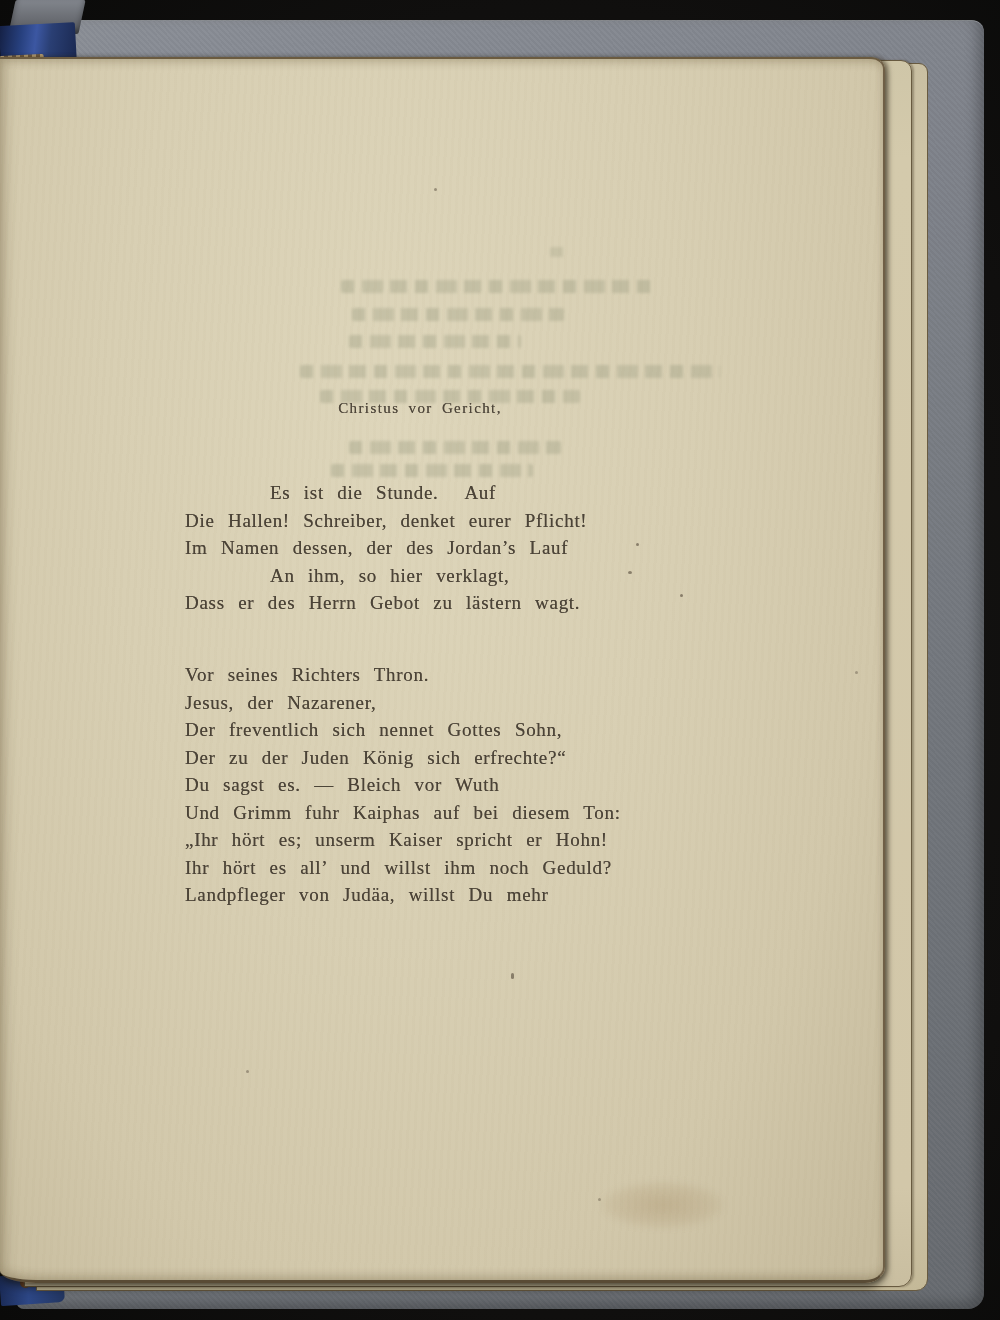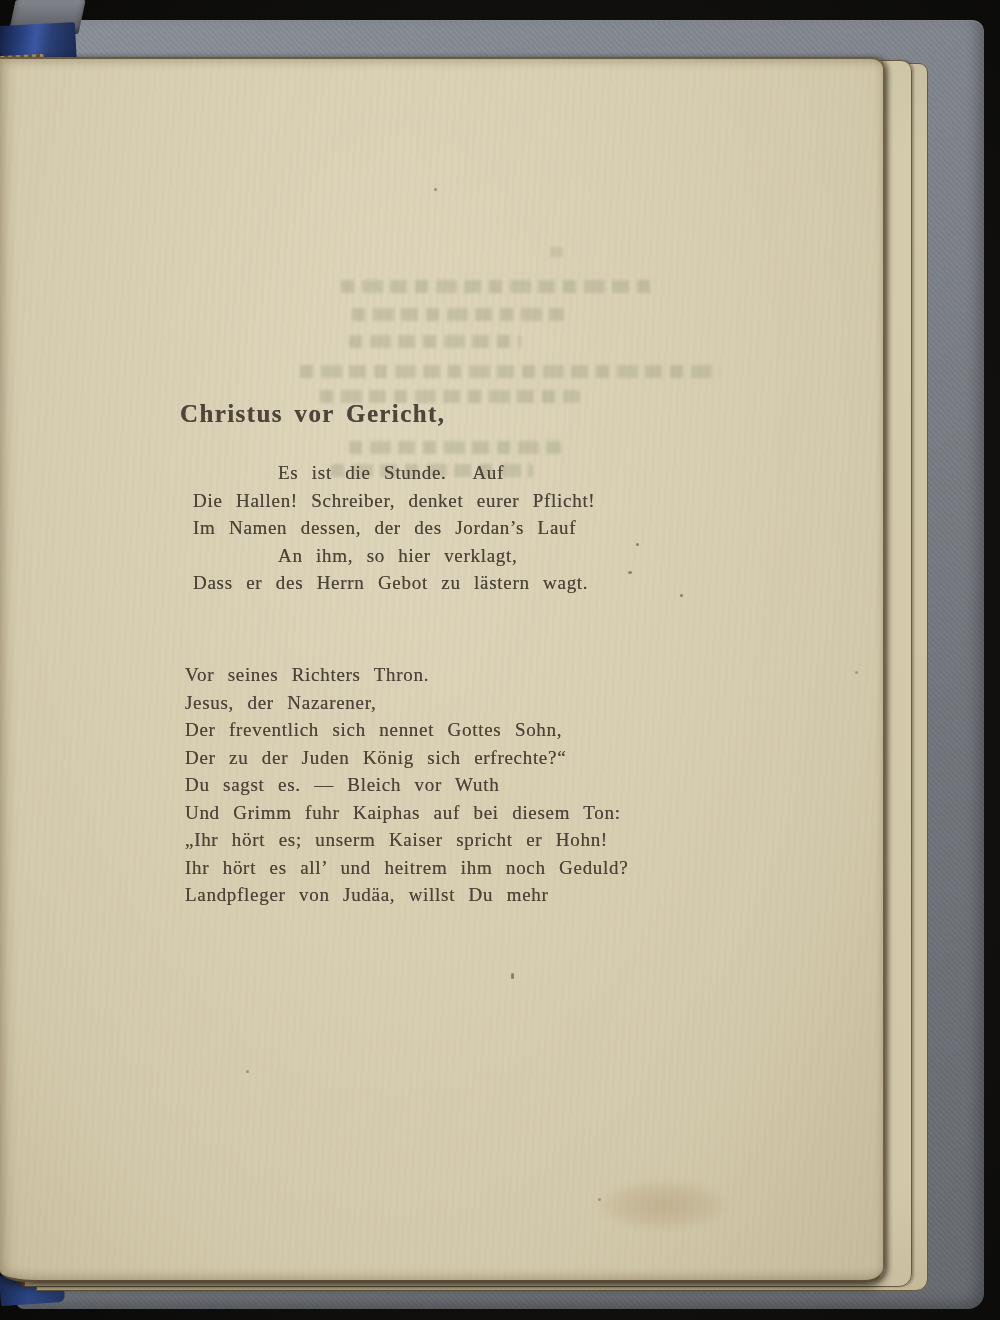--- a/index.html
+++ b/index.html
@@ -56,25 +56,25 @@
           radial-gradient(ellipse at 45% 30%, #ded6bb 0%, #d8cfb3 42%, #d2c8ab 72%, #c7bc9e 96%);
         border-top:2px solid #6b5b40;
         border-right:2px solid #6f5f46;
         border-bottom:3px solid #594b35;
         border-radius:0 14px 20px 36px / 0 12px 16px 12px;
         box-shadow:0 5px 9px rgba(15,12,6,.55), 3px 0 4px rgba(50,40,22,.45),
                    inset 7px 0 12px rgba(95,80,52,.22), inset 0 -5px 9px rgba(110,92,60,.18),
                    inset 0 4px 7px rgba(110,92,60,.16);}
 
   
-  .title{position:absolute;left:180px;top:341px;width:480px;text-align:left;
-         font-size:25px;font-weight:bold;letter-spacing:1.4px;word-spacing:4px;
+  .title{position:absolute;left:180px;top:341px;width:480px;text-align:center;
+         font-size:15px;font-weight:normal;letter-spacing:1.4px;word-spacing:4px;
          color:#4e463a;text-shadow:0 0 .6px rgba(78,70,58,.75);}
   .stanza{position:absolute;left:185px;width:560px;}
-  .stanza-1{top:400px;margin-left:8px;}
+  .stanza-1{top:420px;}
   .stanza-2{top:602px;}
   .line{font-size:19px;line-height:27.5px;white-space:pre;color:#4b4337;
         letter-spacing:.7px;word-spacing:8px;
         text-shadow:0 0 .6px rgba(75,66,55,.7);}
   .line.indent{padding-left:85px;}
 
   
   .st{position:absolute;height:13px;border-radius:2px;opacity:.42;filter:blur(1.8px);
       background:repeating-linear-gradient(90deg,
         rgba(138,142,115,.75) 0 13px, transparent 13px 21px,
@@ -142,21 +142,21 @@
 
     <div class="stanza stanza-2">
 
         <div class="line">Vor seines Richters Thron.</div>
         <div class="line">Jesus, der Nazarener,</div>
         <div class="line">Der freventlich sich nennet Gottes Sohn,</div>
         <div class="line">Der zu der Juden König sich erfrechte?“</div>
         <div class="line">Du sagst es. — Bleich vor Wuth</div>
         <div class="line">Und Grimm fuhr Kaiphas auf bei diesem Ton:</div>
         <div class="line">„Ihr hört es; unserm Kaiser spricht er Hohn!</div>
-        <div class="line">Ihr hört es all’ und heitrem ihm noch Geduld?</div>
+        <div class="line">Ihr hört es all’ und willst ihm noch Geduld?</div>
         <div class="line">Landpfleger von Judäa, willst Du mehr</div>
       </div>
 
     <div class="stain"></div>
     <div class="speck sp1"></div>
     <div class="speck sp2"></div>
     <div class="speck sp3"></div>
     <div class="speck sp4"></div>
     <div class="speck sp5"></div>
     <div class="speck sp6"></div>

